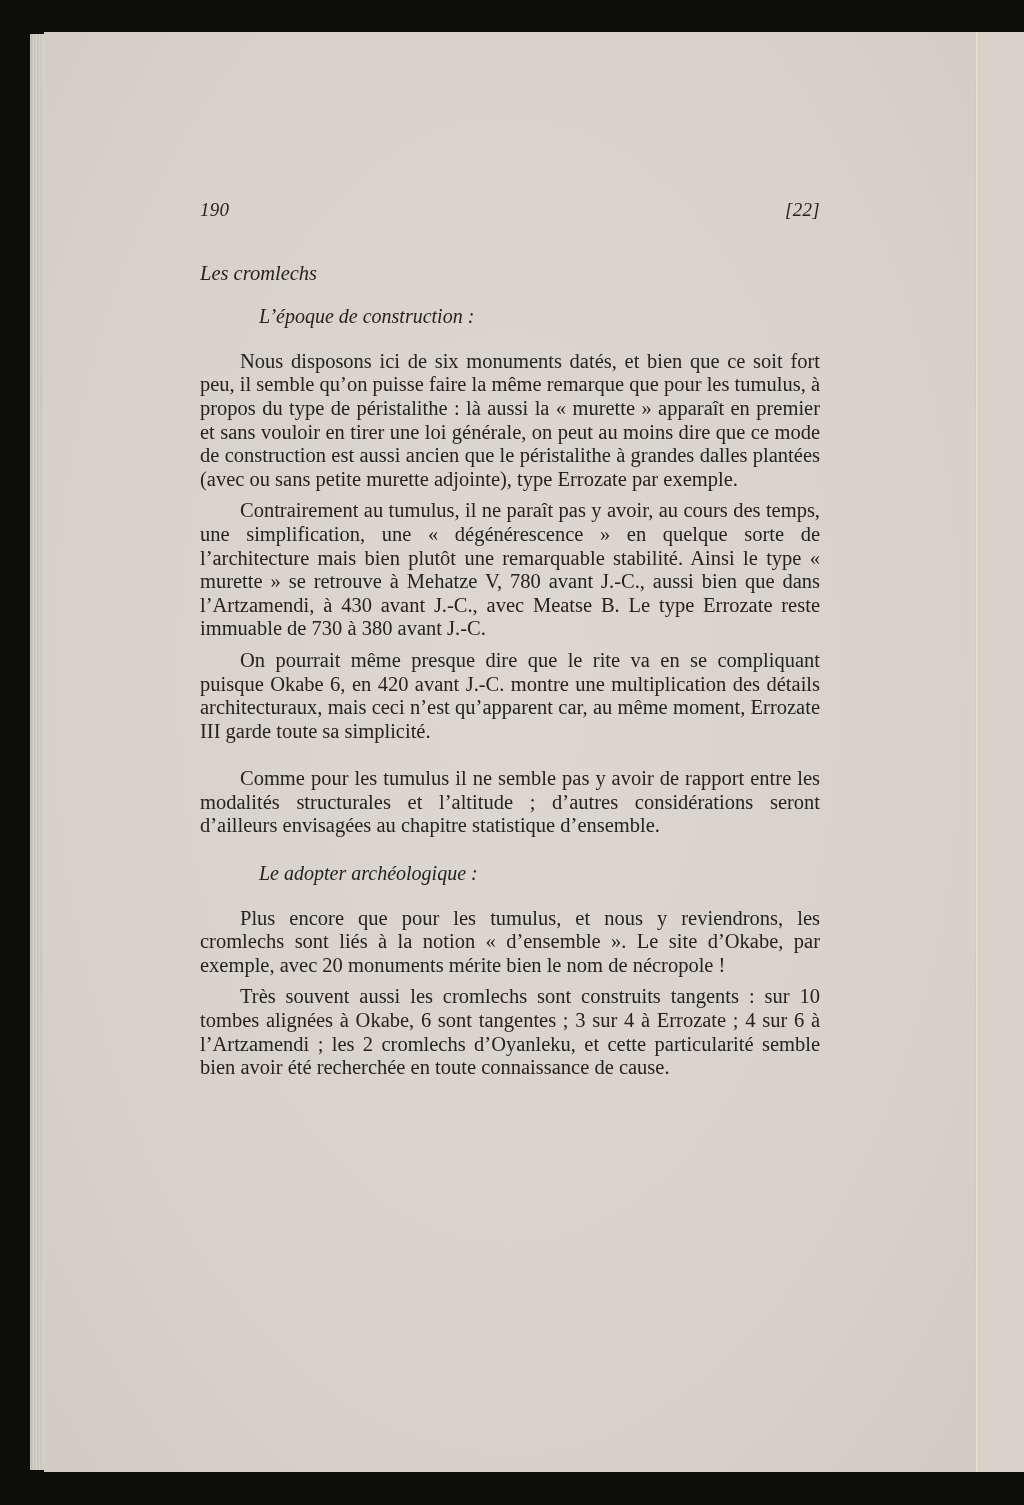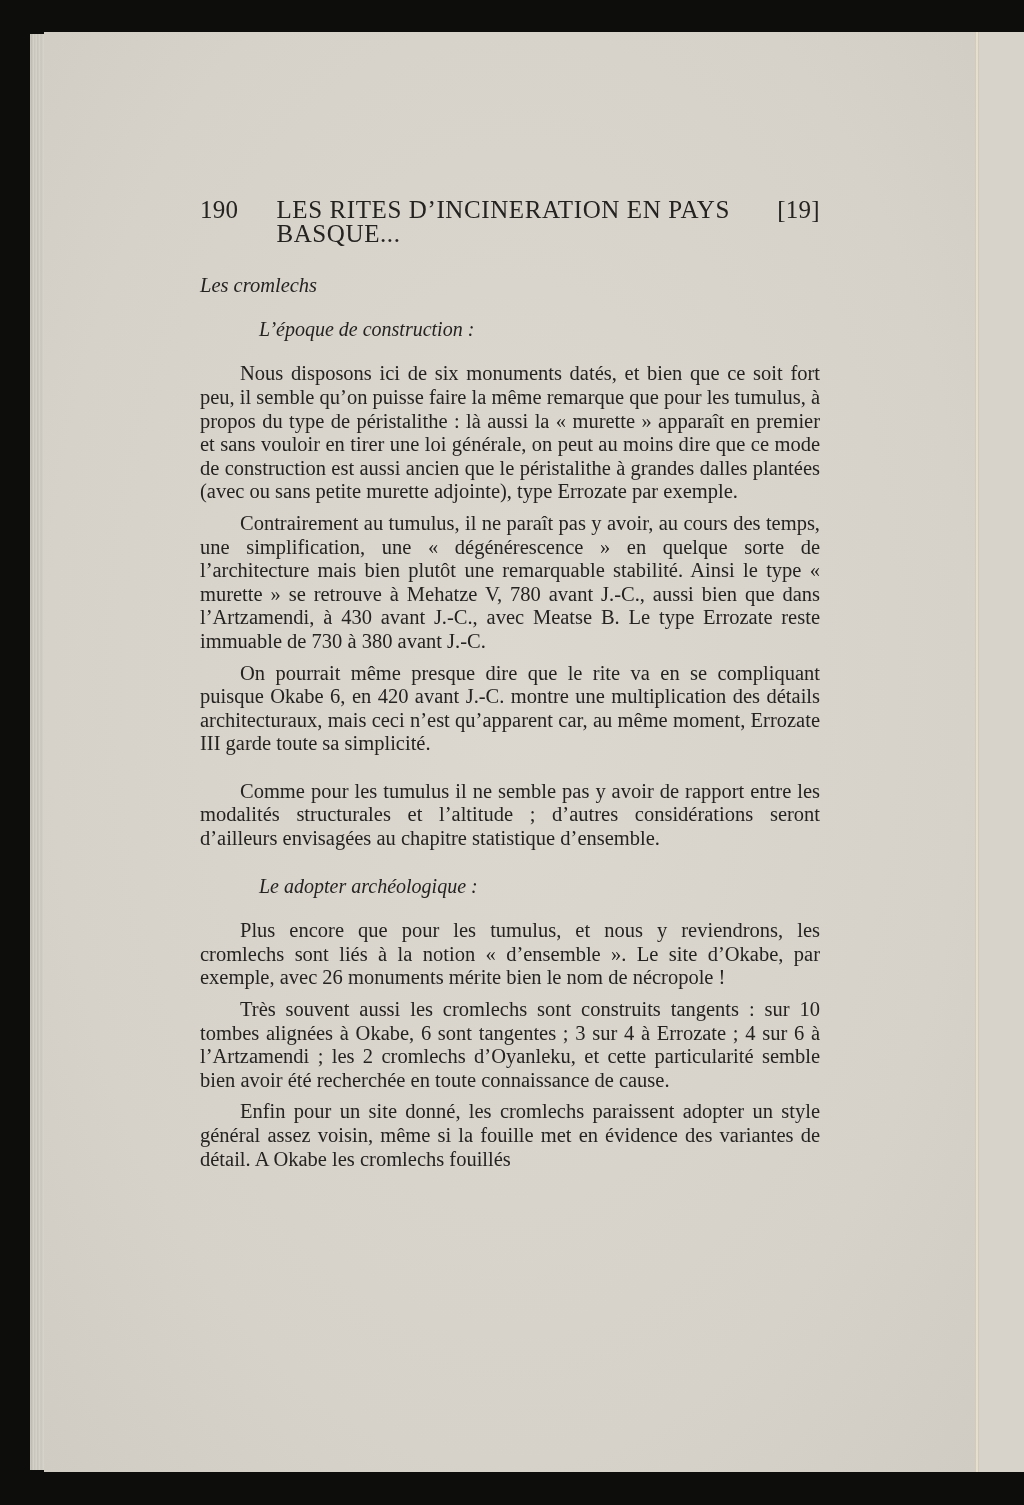--- a/index.html
+++ b/index.html
@@ -32,23 +32,24 @@
     background: #d7d3cb;
   }
   .content {
     position: absolute; left: 200px; top: 198px; width: 620px;
     color: #252320;
     font-size: 20.5px;
     line-height: 23.6px;
   }
   .running-head {
     display: flex; justify-content: space-between; align-items: baseline;
-    font-size: 25px;
+    font-size: 19px;
     letter-spacing: 0.3px;
-    margin-bottom: 29px;
+    margin-bottom: 40px;
+    font-style: italic;
   }
   .running-head .title { flex: 1; margin-left: 38px; letter-spacing: 0.6px; }
   .section-title {
     font-style: italic;
     margin: 0 0 20px 0;
     font-size: 20.5px;
   }
   .subsection-title {
     font-style: italic;
     margin: 0 0 21px 59px;
@@ -68,36 +69,34 @@
 <div class="book">
   <div class="page-stack"></div>
   <div class="page"></div>
   <div class="gutter"></div>
   <div class="next-page"></div>
 </div>
 
 <div class="content">
   <div class="running-head">
     <span>190</span>
-    <span class="title">LES RITES D’INCINERATION EN PAYS BASQUE...</span>
-    <span>[19]</span>
+    <span>[22]</span>
   </div>
 
   <div class="section-title">Les cromlechs</div>
 
   <div>
     <div class="subsection-title">L’époque de construction :</div>
     <p class="para">Nous disposons ici de six monuments datés, et bien que ce soit fort peu, il semble qu’on puisse faire la même remarque que pour les tumulus, à propos du type de péristalithe : là aussi la « murette » apparaît en premier et sans vouloir en tirer une loi générale, on peut au moins dire que ce mode de construction est aussi ancien que le péristalithe à grandes dalles plantées (avec ou sans petite murette adjointe), type Errozate par exemple.</p>
     <p class="para">Contrairement au tumulus, il ne paraît pas y avoir, au cours des temps, une simplification, une « dégénérescence » en quelque sorte de l’architecture mais bien plutôt une remarquable stabilité. Ainsi le type « murette » se retrouve à Mehatze V, 780 avant J.-C., aussi bien que dans l’Artzamendi, à 430 avant J.-C., avec Meatse B. Le type Errozate reste immuable de 730 à 380 avant J.-C.</p>
     <p class="para last-in-group">On pourrait même presque dire que le rite va en se compliquant puisque Okabe 6, en 420 avant J.-C. montre une multiplication des détails architecturaux, mais ceci n’est qu’apparent car, au même moment, Errozate III garde toute sa simplicité.</p>
   </div>
 
   <div>
     <p class="para last-in-group">Comme pour les tumulus il ne semble pas y avoir de rapport entre les modalités structurales et l’altitude ; d’autres considérations seront d’ailleurs envisagées au chapitre statistique d’ensemble.</p>
   </div>
 
   <div>
     <div class="subsection-title">Le adopter archéologique :</div>
-    <p class="para">Plus encore que pour les tumulus, et nous y reviendrons, les cromlechs sont liés à la notion « d’ensemble ». Le site d’Okabe, par exemple, avec 26 monuments mérite bien le nom de nécropole !</p>
+    <p class="para">Plus encore que pour les tumulus, et nous y reviendrons, les cromlechs sont liés à la notion « d’ensemble ». Le site d’Okabe, par exemple, avec 20 monuments mérite bien le nom de nécropole !</p>
     <p class="para">Très souvent aussi les cromlechs sont construits tangents : sur 10 tombes alignées à Okabe, 6 sont tangentes ; 3 sur 4 à Errozate ; 4 sur 6 à l’Artzamendi ; les 2 cromlechs d’Oyanleku, et cette particularité semble bien avoir été recherchée en toute connaissance de cause.</p>
-    <p class="para">Enfin pour un site donné, les cromlechs paraissent adopter un style général assez voisin, même si la fouille met en évidence des variantes de détail. A Okabe les cromlechs fouillés</p>
   </div>
 </div>
 
 </body></html>

